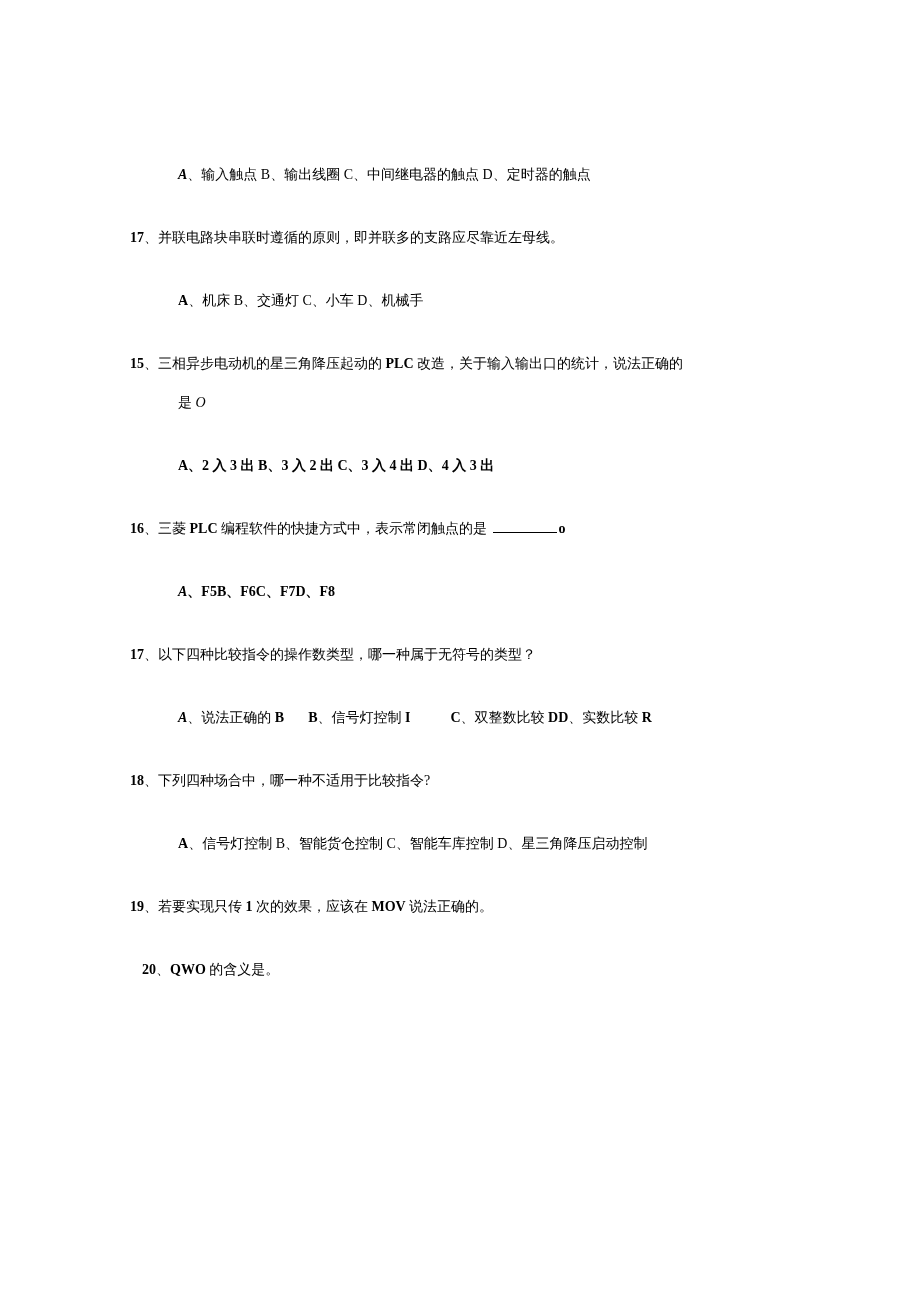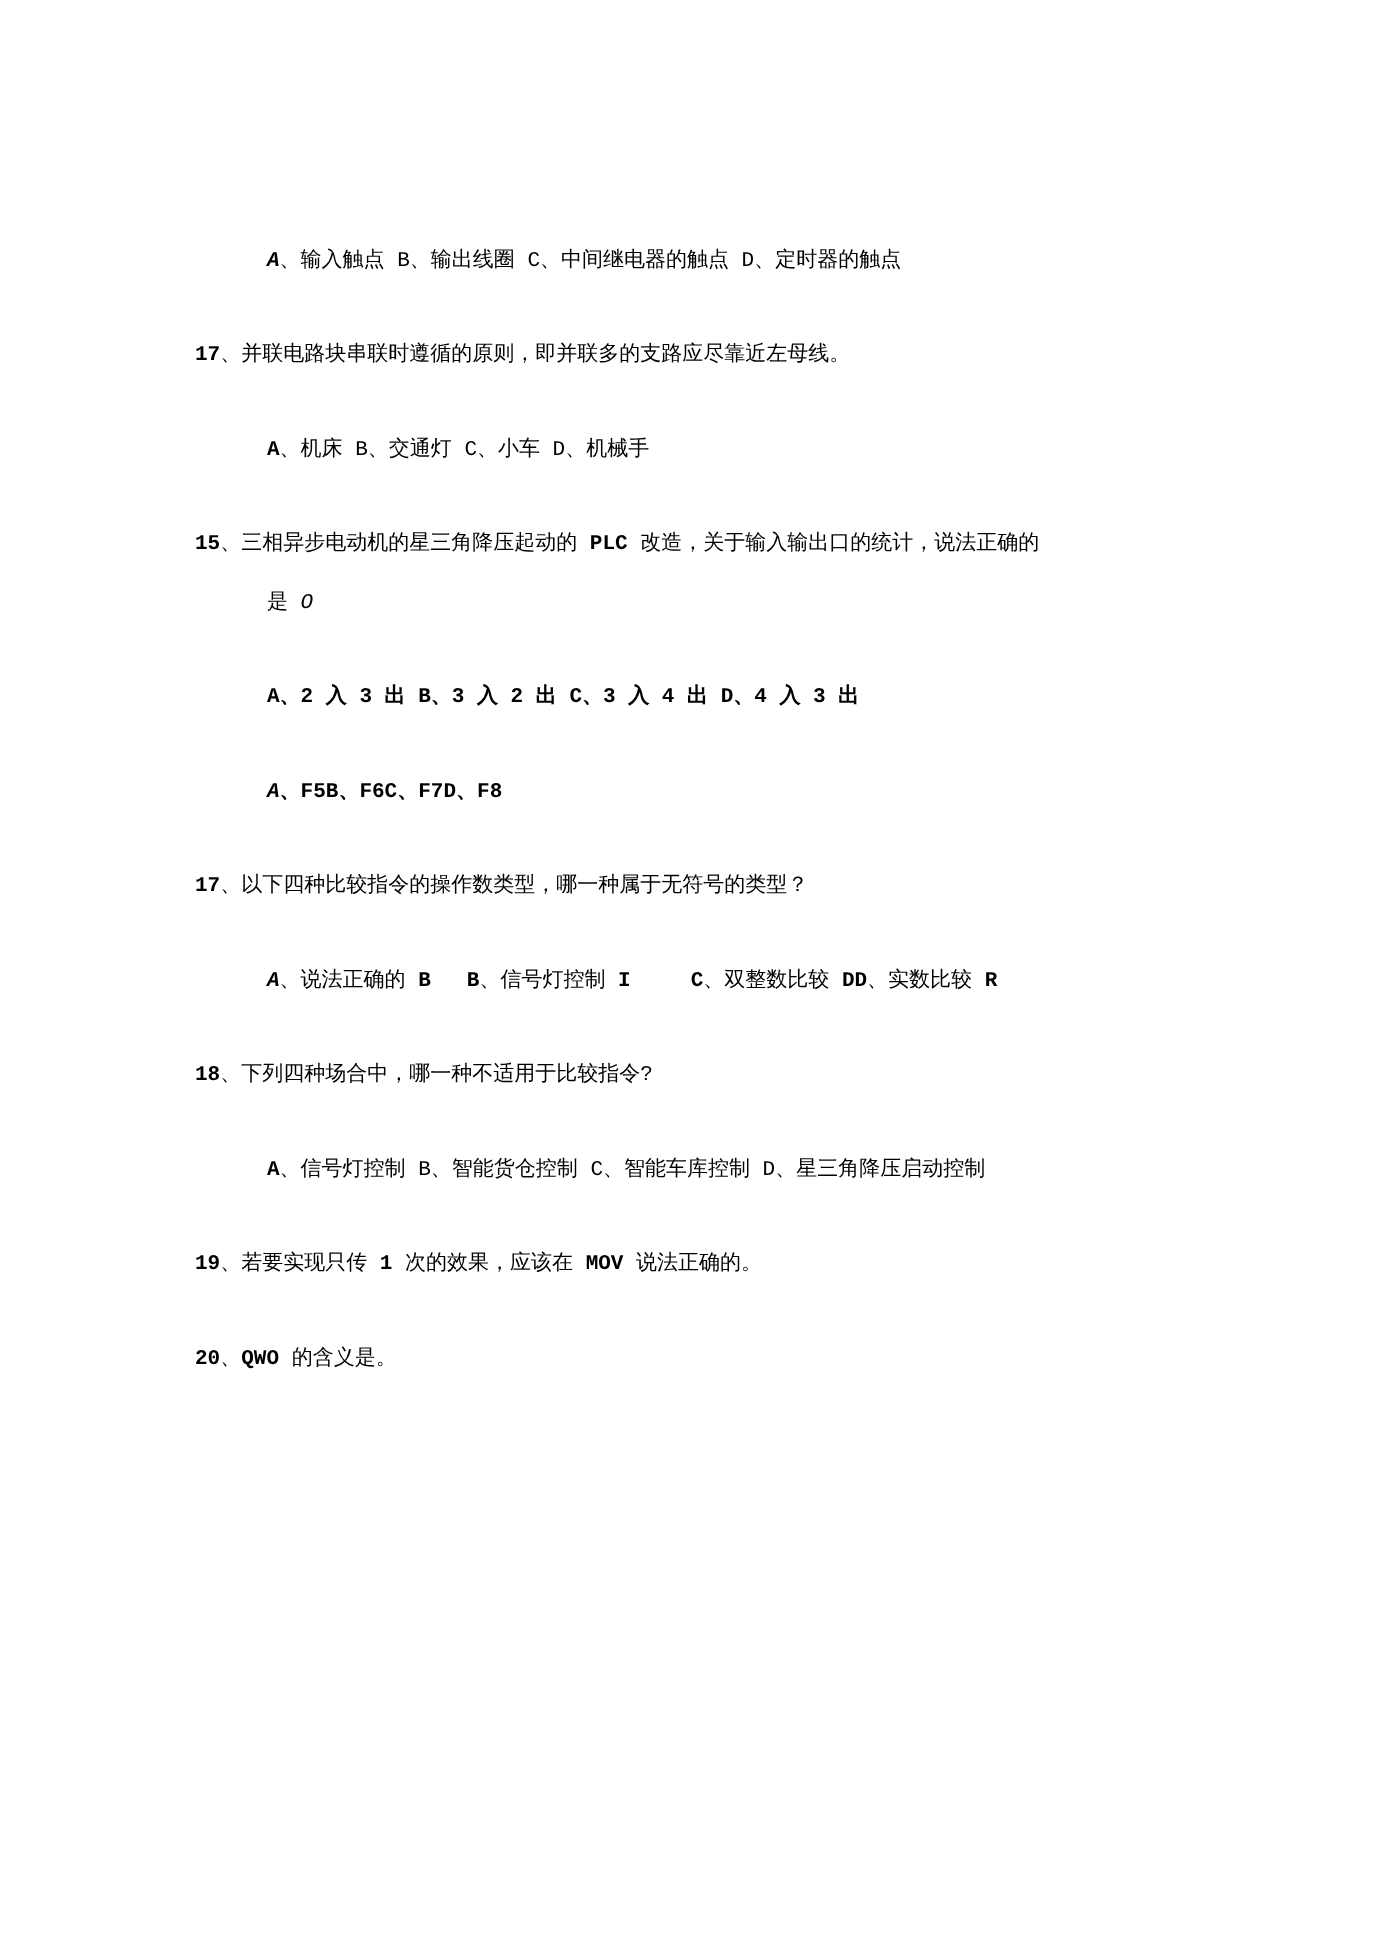--- a/index.html
+++ b/index.html
@@ -9,21 +9,20 @@
     font-family: "SimSun", "宋体", serif;
     font-size: 14px;
     color: #000000;
     line-height: 1.5;
   }
   .page {
     width: 852px;
     min-height: 1301px;
     padding: 164px 130px 80px 130px;
     box-sizing: border-box;
-    font-family: Liberation Mono, monospace;
   }
   .option-line {
     padding-left: 48px;
     margin-bottom: 42px;
   }
   .question-line {
     margin-bottom: 42px;
   }
   .bold {
     font-weight: bold;
@@ -78,20 +77,23 @@
     </div>
     <div class="indent" style="margin-top:18px;">
       <span>是 </span><span class="italic">O</span>
     </div>
   </div>
 
   <div class="option-line">
     <span class="bold">A、2 入 3 出 B、3 入 2 出 C、3 入 4 出 D、4 入 3 出</span>
   </div>
 
+  <div class="question-line">
+    <span class="bold">16</span><span>、</span><span>三菱 </span><span class="bold">PLC </span><span>编程软件的快捷方式中，表示常闭触点的是 </span><span class="blank"></span><span class="bold">o</span>
+  </div>
 
   <div class="option-line">
     <span class="italic bold">A</span><span class="bold">、F5B、F6C、F7D、F8</span>
   </div>
 
   <div class="question-line">
     <span class="bold">17</span><span>、</span><span>以下四种比较指令的操作数类型，哪一种属于无符号的类型？</span>
   </div>
 
   <div class="option-line">
@@ -104,17 +106,17 @@
 
   <div class="option-line">
     <span class="bold">A</span><span>、信号灯控制 B、智能货仓控制 C、智能车库控制 D、星三角降压启动控制</span>
   </div>
 
   <div class="question-line">
     <span class="bold">19</span><span>、</span><span>若要实现只传 </span><span class="bold">1 </span><span>次的效果，应该在 </span><span class="bold">MOV </span><span>说法正确的。</span>
   </div>
 
 
-  <div class="question-line" style="margin-bottom:0;">
+  <div class="question-line" style="margin-bottom:0;margin-left:12px;">
     <span class="bold">20</span><span>、</span><span class="bold">QWO </span><span>的含义是。</span>
   </div>
 
 </div>
 
 </body></html>

